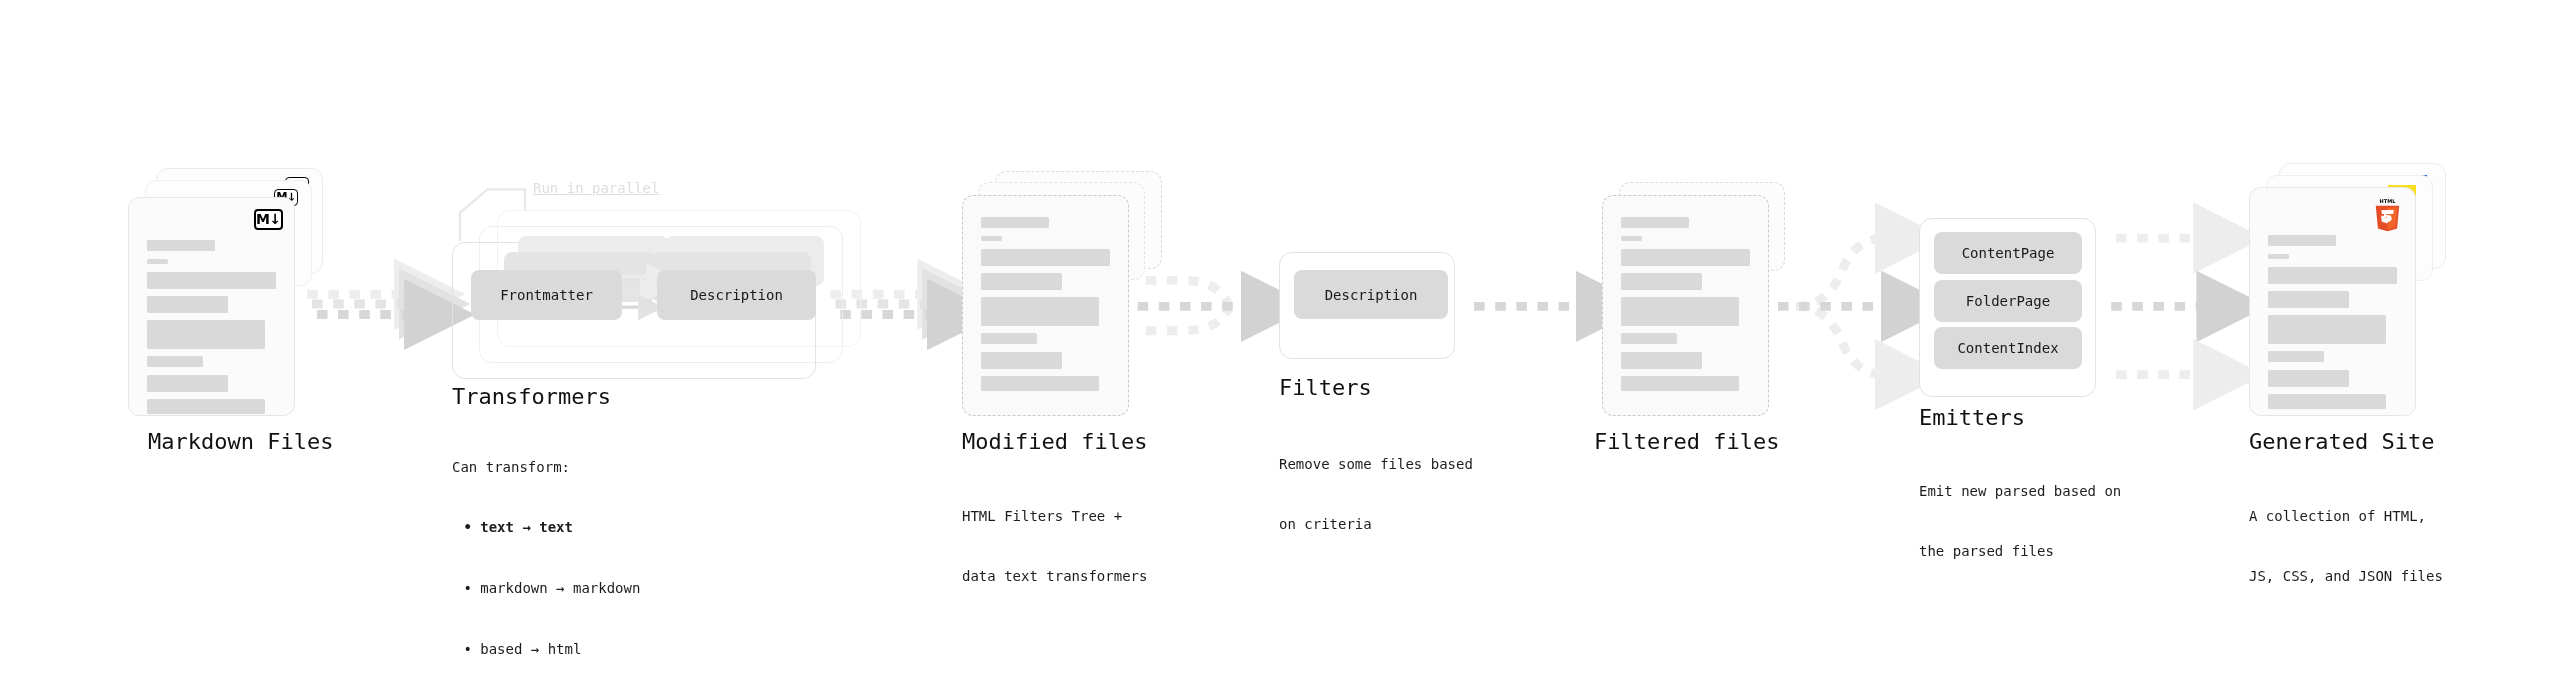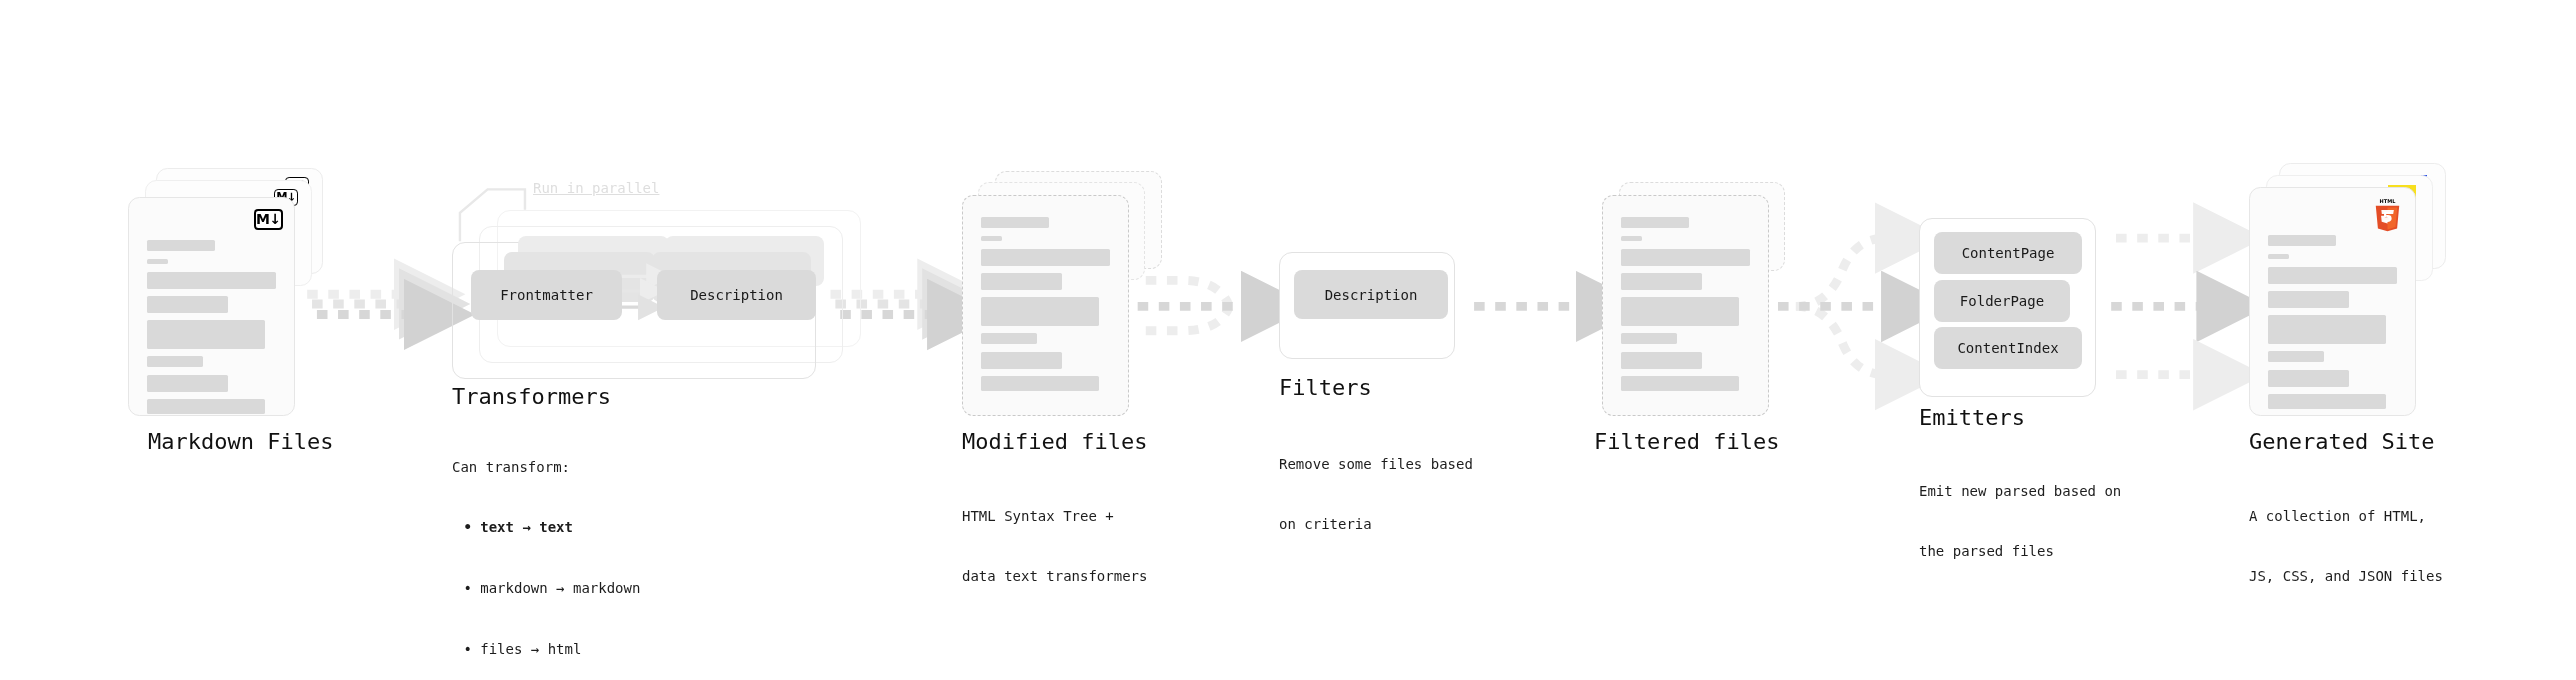--- a/index.html
+++ b/index.html
@@ -192,42 +192,42 @@
     </div>
     <div class="pill" style="left:657px;top:270px;width:159px;height:50px;">
       <span>Description</span>
     </div>
 
     <div class="title" style="left:452px;top:384px;">Transformers</div>
     <div class="desc" style="left:452px;top:416px;">
       <div>Can transform:</div>
       <div style="padding-left:11.4px;font-weight:bold;">• text → text</div>
       <div style="padding-left:11.4px;">• markdown → markdown</div>
-      <div style="padding-left:11.4px;">• files → html</div>
+      <div style="padding-left:11.4px;">• based → html</div>
     </div>
   </div>
 
   <div class="node">
     <div class="doc dashed ghost1" style="left:995px;top:171px;width:167px;height:98px;"></div>
     <div class="doc dashed ghost2" style="left:978px;top:182px;width:167px;height:98px;"></div>
     <div class="doc dashed" style="left:962px;top:195px;width:167px;height:221px;">
       <div class="bars" style="top:21px;">
         <div class="bar" style="width:52%;height:11.4px;"></div>
         <div class="bar" style="width:16%;height:5.7px;"></div>
         <div class="bar" style="width:99%;height:17px;margin-top:4.1px;"></div>
         <div class="bar" style="width:62%;height:17px;"></div>
         <div class="bar" style="width:90%;height:28.4px;"></div>
         <div class="bar" style="width:43%;height:11.4px;"></div>
         <div class="bar" style="width:62%;height:17px;"></div>
         <div class="bar" style="width:90%;height:14.6px;"></div>
       </div>
     </div>
     <div class="title" style="left:962px;top:429px;">Modified files</div>
     <div class="desc" style="left:962px;top:465px;">
-      <div>HTML Syntax Tree +</div>
+      <div>HTML Filters Tree +</div>
       <div>data text transformers</div>
     </div>
   </div>
 
   <div class="node">
     <div class="group solidbox" style="left:1279px;top:252px;width:176px;height:107px;"></div>
     <div class="pill" style="left:1294px;top:270px;width:154px;height:49px;">
       <span>Description</span>
     </div>
     <div class="title" style="left:1279px;top:375px;">Filters</div>
@@ -252,21 +252,21 @@
       </div>
     </div>
     <div class="title" style="left:1594px;top:429px;">Filtered files</div>
   </div>
 
   <div class="node">
     <div class="group solidbox" style="left:1919px;top:218px;width:177px;height:179px;"></div>
     <div class="pill" style="left:1934px;top:232px;width:148px;height:42px;">
       <span>ContentPage</span>
     </div>
-    <div class="pill" style="left:1934px;top:280px;width:136px;height:42px;">
+    <div class="pill" style="left:1934px;top:280px;width:148px;height:42px;">
       <span>FolderPage</span>
     </div>
     <div class="pill" style="left:1934px;top:327px;width:148px;height:42px;">
       <span>ContentIndex</span>
     </div>
     <div class="title" style="left:1919px;top:405px;">Emitters</div>
     <div class="desc" style="left:1919px;top:440px;">
       <div>Emit new parsed based on</div>
       <div>the parsed files</div>
     </div>

